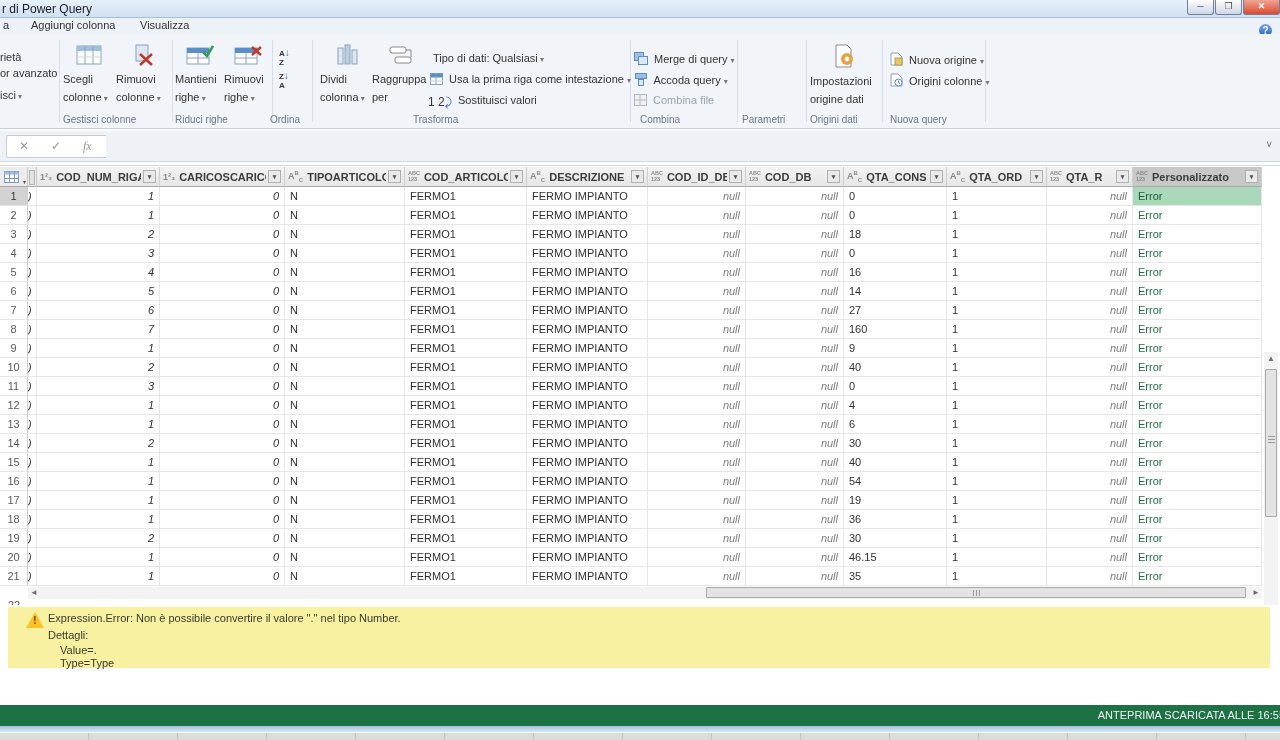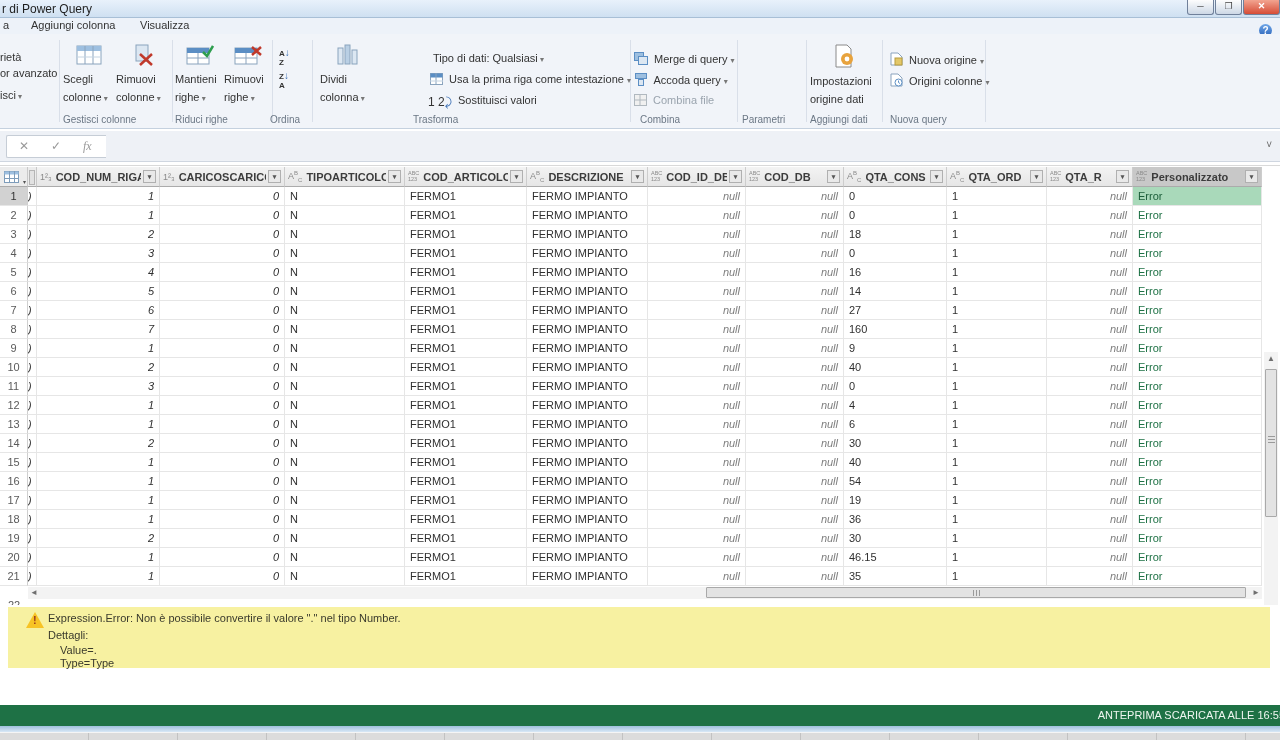--- a/index.html
+++ b/index.html
@@ -60,21 +60,21 @@
   .hcorner { width:28px; height:20px; background:#ececec; border-right:1px solid #c9c9c9;
     border-bottom:1px solid #ababab; position:relative; }
   .hsliver { width:9px; height:20px; background:#ececec; border-right:1px solid #c9c9c9;
     border-bottom:1px solid #ababab; position:relative; overflow:hidden; }
   .hsliver::after { content:""; position:absolute; right:1px; top:3px; width:4px; height:13px;
     background:#e2e2e2; border:1px solid #b5b5b5; }
   .hcell { height:20px; background:linear-gradient(#f3f3f3,#e6e6e6); border-right:1px solid #cdcdcd;
     border-bottom:1px solid #ababab; display:flex; align-items:center; padding:0 3px;
     font-size:11px; font-weight:bold; color:#3c3c3c; position:relative; }
   .hcell.selcol { background:#c8c8c8; }
-  .htype { color:#8a8a8a; font-weight:normal; font-size:9px; margin-right:4px; flex:none; }
+  .htype { color:#8a8a8a; font-weight:bold; font-size:9px; margin-right:4px; flex:none; }
   .htype .stack { display:block; font-size:5.5px; line-height:5.5px; letter-spacing:0; }
   .hname { flex:1; overflow:hidden; white-space:nowrap; }
   .hfilter { flex:none; width:13px; height:13px; background:#e9e9e9; border:1px solid #b0b0b0;
     font-size:7px; color:#555; text-align:center; line-height:11px; margin-left:2px; }
   .grow { position:absolute; left:0; height:19px; display:flex; }
   .gnum { width:28px; height:19px; background:#fff; border-right:1px solid #cfcfcf;
     border-bottom:1px solid #e6e6e6; font-size:11px; color:#5a5a5a; text-align:center; line-height:18px; }
   .gnum.sel { background:#d2d2d2; color:#333; }
   .gsliver { width:9px; height:19px; border-right:1px solid #e6e6e6; border-bottom:1px solid #e6e6e6;
     font-size:11px; font-style:italic; color:#3f3f3f; line-height:18px; overflow:hidden; }
@@ -211,20 +211,30 @@
 
     <div class="bigbtn" style="left:320px;width:52px">
       <svg class="bicon" width="24" height="22">
           <rect x="4" y="4" width="5" height="16" fill="#dce7f2" stroke="#8aa3bd"></rect>
           <rect x="11" y="1" width="5" height="19" fill="#b9cfe4" stroke="#8aa3bd"></rect>
           <rect x="18" y="6" width="5" height="14" fill="#dce7f2" stroke="#8aa3bd"></rect>
         </svg>
       <span class="biglabel dd">Dividi
 colonna</span>
     </div>
+    <div class="bigbtn" style="left:372px;width:56px">
+      <svg class="bicon" width="26" height="22">
+          <rect x="3" y="3" width="16" height="6" rx="2" fill="#fff" stroke="#8a8a8a"></rect>
+          <rect x="8" y="13" width="16" height="6" rx="2" fill="#fff" stroke="#8a8a8a"></rect>
+          <line x1="19" y1="6" x2="24" y2="6" stroke="#8a8a8a"></line>
+          <line x1="24" y1="6" x2="24" y2="13" stroke="#8a8a8a"></line>
+        </svg>
+      <span class="biglabel">Raggruppa
+per</span>
+    </div>
     <div class="smallrow dd" style="left:433px;top:18px"><span>Tipo di dati: Qualsiasi</span></div>
     <div class="smallrow dd" style="left:430px;top:39px">
       <svg class="sicon" width="13" height="12">
           <rect x="0.5" y="0.5" width="12" height="11" fill="#fff" stroke="#8aa3bd"></rect>
           <rect x="0.5" y="0.5" width="12" height="4" fill="#5b8ec4"></rect>
           <line x1="6" y1="0" x2="6" y2="12" stroke="#8aa3bd"></line>
           <line x1="0" y1="8" x2="13" y2="8" stroke="#c5d4e2"></line>
         </svg>
       <span>Usa la prima riga come intestazione</span>
     </div>
@@ -262,21 +272,21 @@
 
     <div class="bigbtn" style="left:810px;width:68px">
       <svg class="bicon" width="26" height="24">
           <path d="M5 1 L16 1 L20 5 L20 23 L5 23 Z" fill="#fff" stroke="#8a8a8a"></path>
           <circle cx="16" cy="15" r="6" fill="#e8a33d"></circle>
           <circle cx="16" cy="15" r="2.4" fill="#fff"></circle>
         </svg>
       <span class="biglabel">Impostazioni
 origine dati</span>
     </div>
-    <div class="grouplabel" style="left:810px;width:68px">Aggiungi dati</div>
+    <div class="grouplabel" style="left:810px;width:68px">Origini dati</div>
 
     <div class="smallrow dd" style="left:890px;top:18px">
       <svg class="sicon" width="13" height="14">
           <path d="M1 1 L8 1 L12 5 L12 13 L1 13 Z" fill="#fff" stroke="#8aa3bd"></path>
           <rect x="5" y="6" width="7" height="7" fill="#e3c869" stroke="#b89b3e"></rect>
         </svg>
       <span>Nuova origine</span>
     </div>
     <div class="smallrow dd" style="left:890px;top:39px">
       <svg class="sicon" width="13" height="14">

